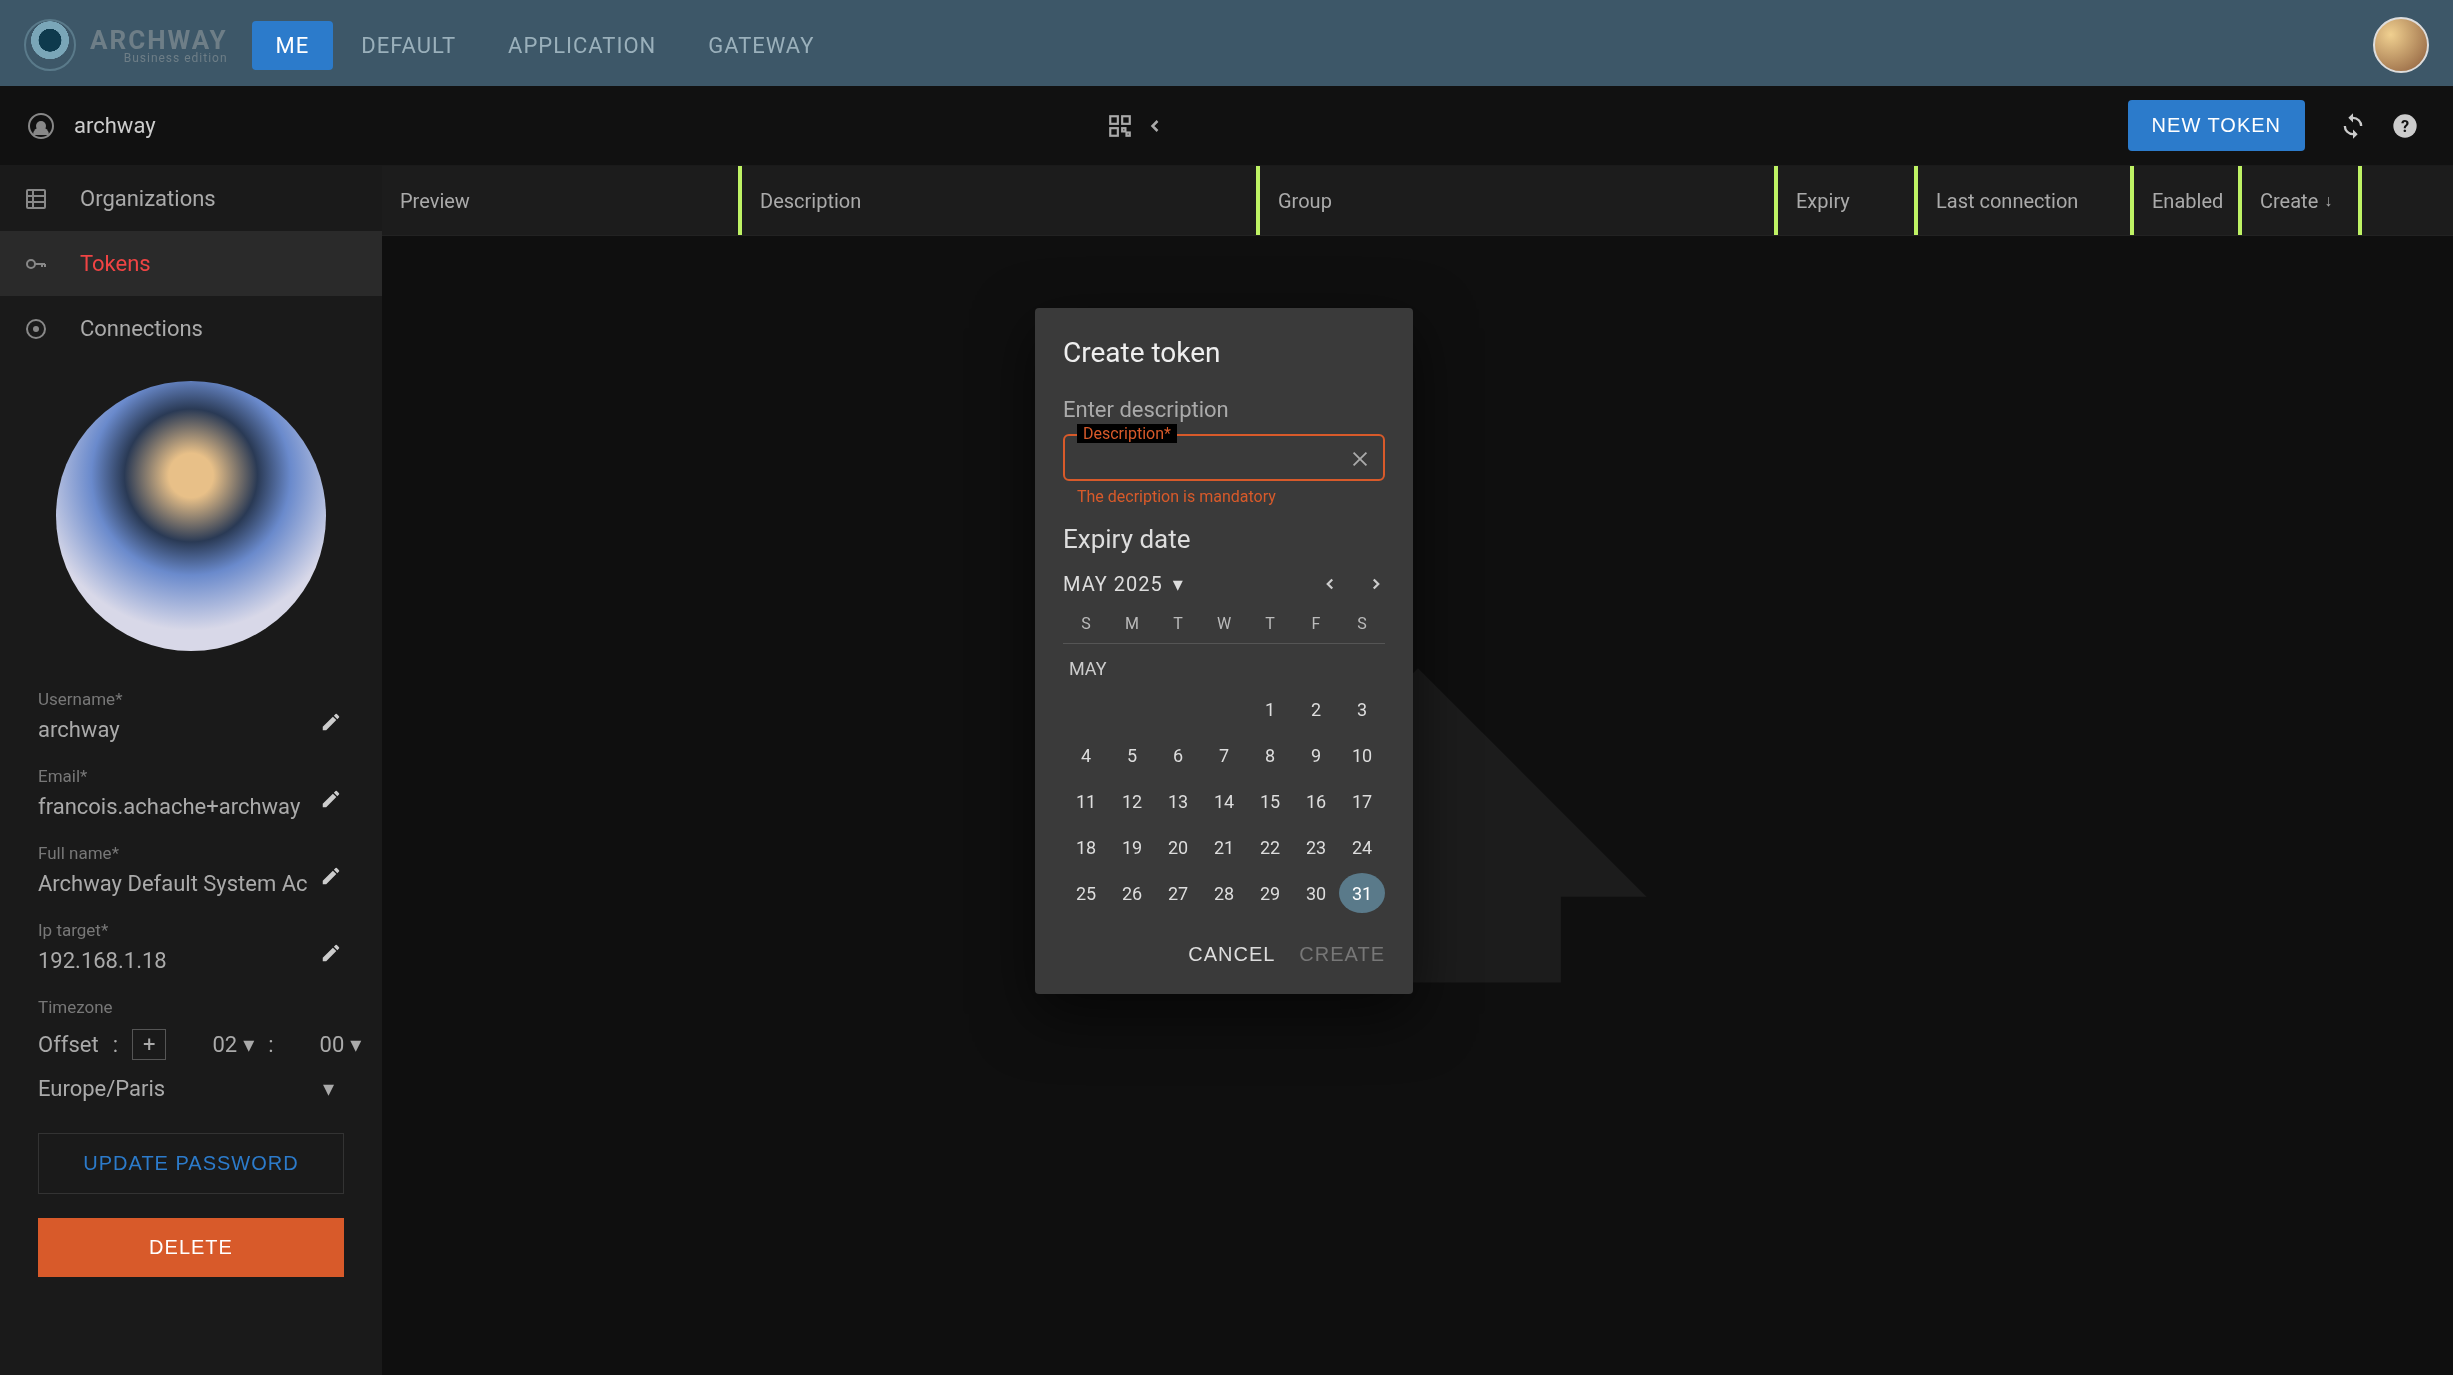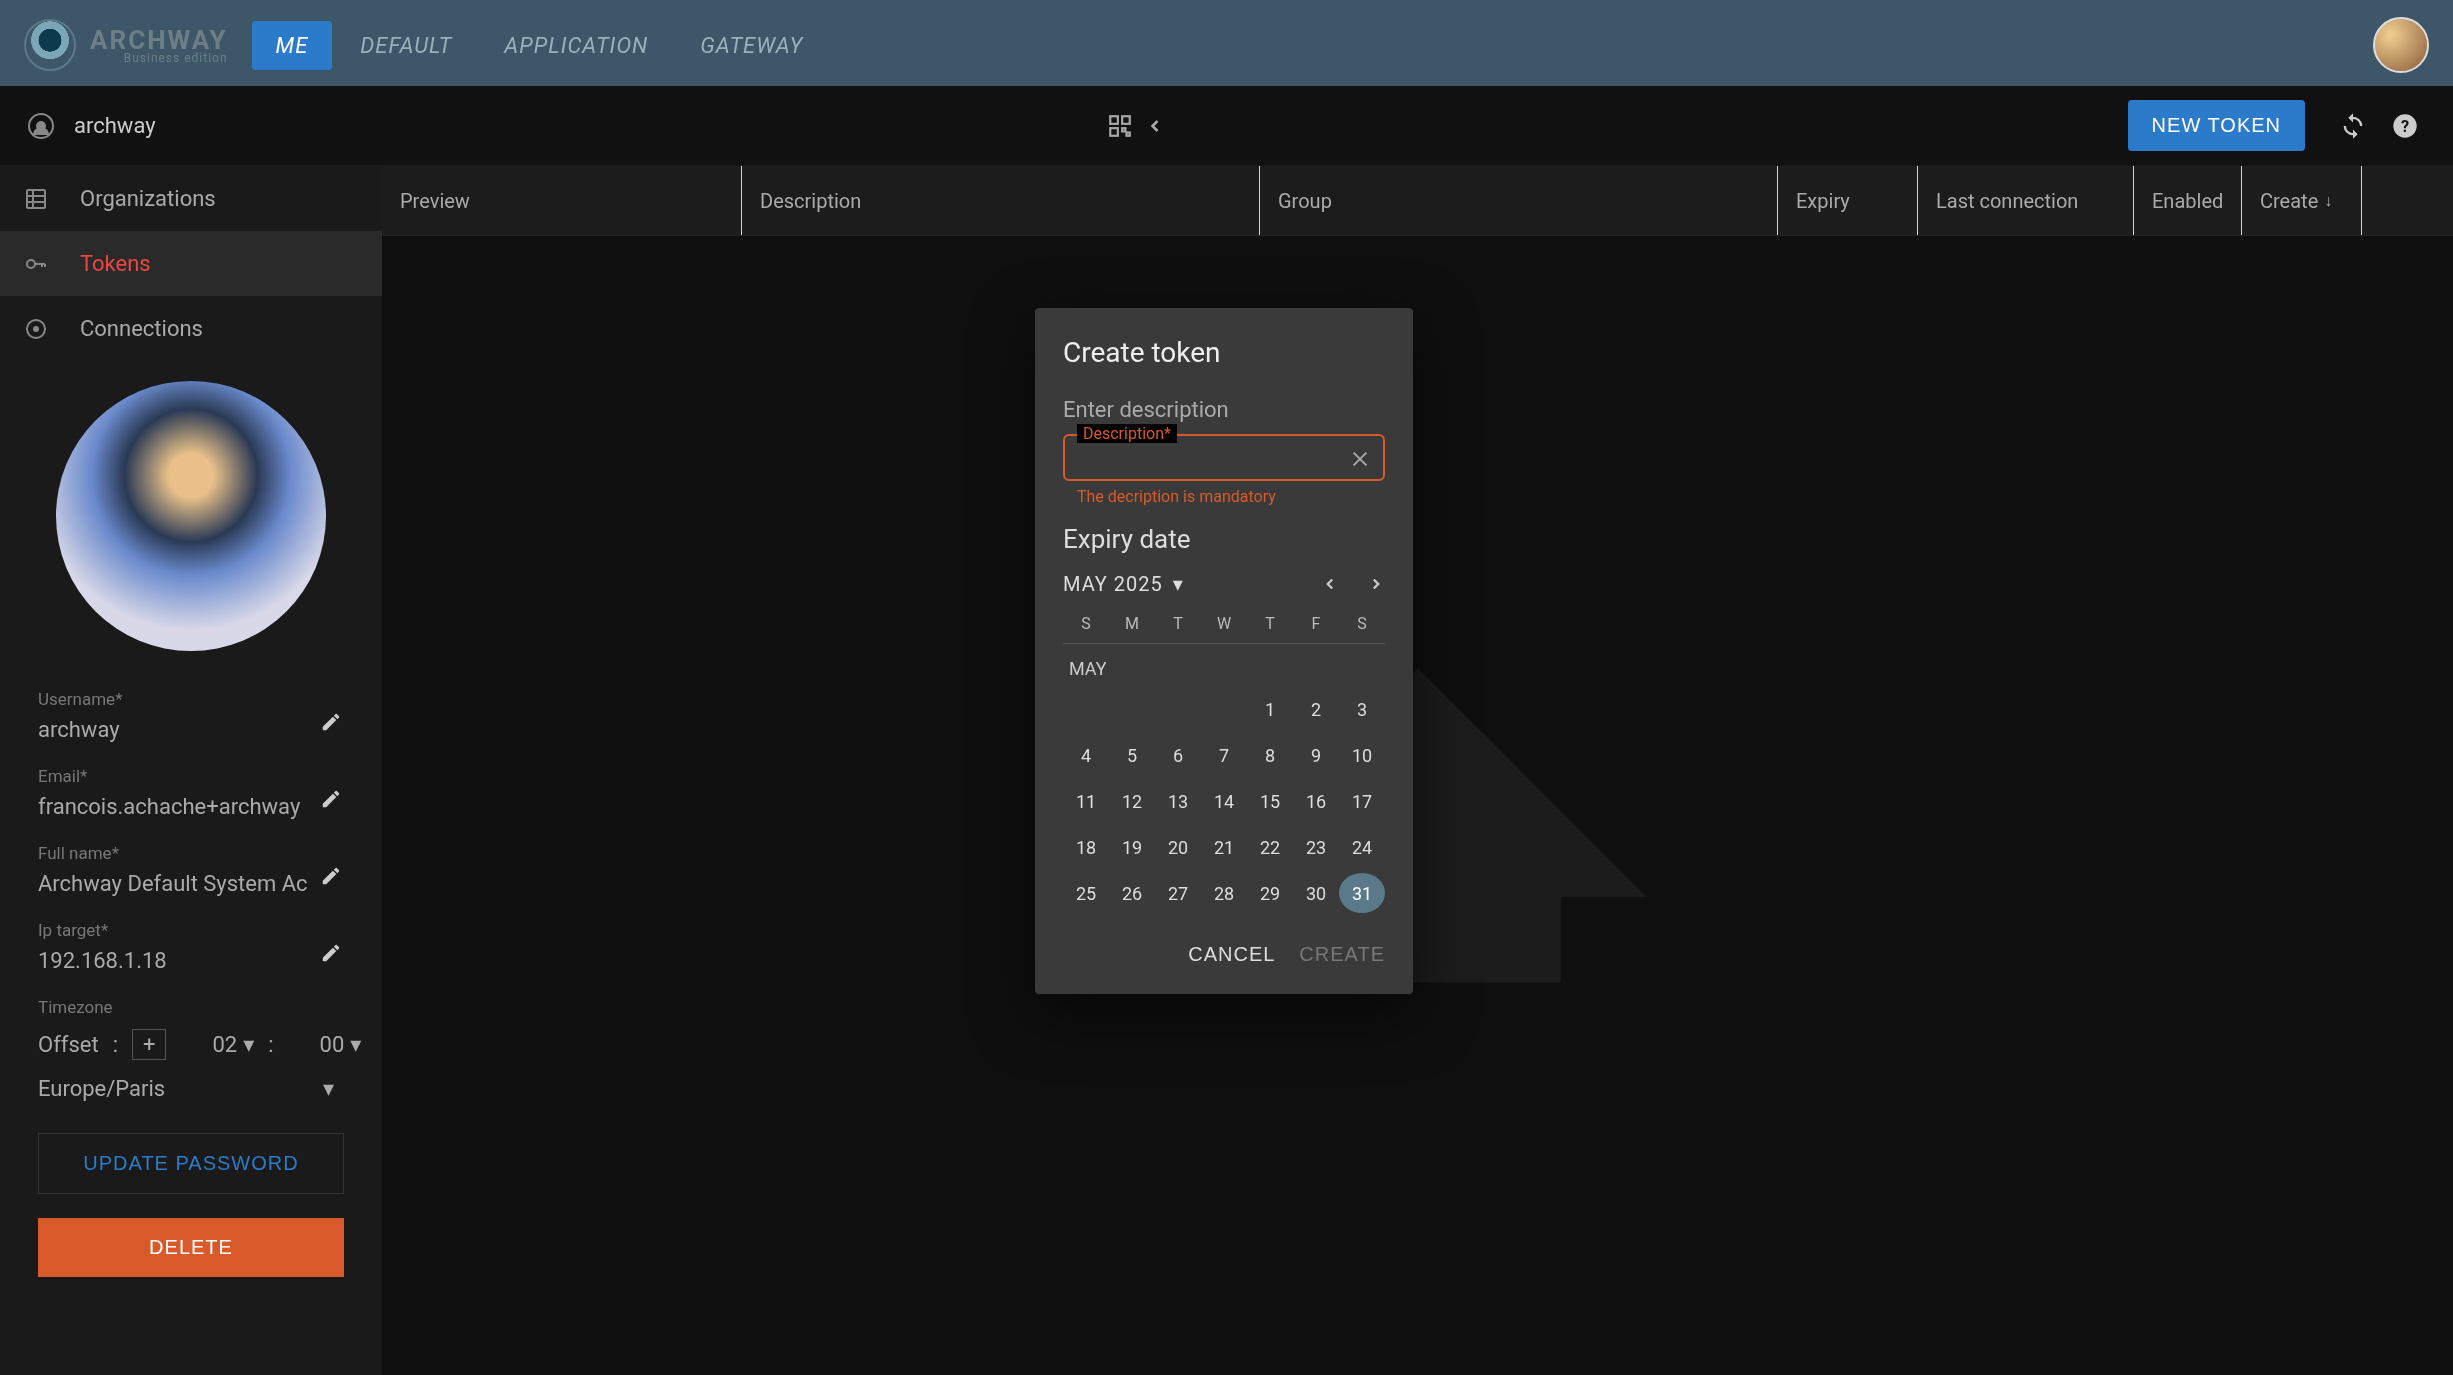--- a/index.html
+++ b/index.html
@@ -28,21 +28,21 @@
   background: radial-gradient(circle at 50% 40%, #0e3a4d 30%, #7aa6b8 31%, #7aa6b8 50%, transparent 51%);
   border: 2px solid #5a7a8a;
   margin-right: 14px;
 }
 .logo-text { display: flex; flex-direction: column; }
 .logo-title { font-size: 26px; font-weight: 700; letter-spacing: 2px; color: #6e7e87; }
 .logo-sub { font-size: 12px; letter-spacing: 1px; color: #6e7e87; text-align: right; margin-top: -4px; }
 .nav-tabs { display: flex; gap: 4px; }
 .nav-tab {
   padding: 12px 24px; border-radius: 4px;
-  font-size: 22px; letter-spacing: 1px; color: #9ab0bb; font-style: italic;
+  font-size: 22px; letter-spacing: 1px; color: #9ab0bb;
 }
 .nav-tab.active { background: #2c7bcb; color: #fff; }
 .topbar-spacer { flex: 1; }
 .avatar-top {
   width: 56px; height: 56px; border-radius: 50%;
   background: radial-gradient(circle at 30% 30%, #f0d090, #8a5a3a);
   border: 2px solid #ddd;
 }
 
 
@@ -115,21 +115,21 @@
 }
 
 
 .content { flex: 1; background: #0f0f0f; position: relative; }
 .table-header {
   display: flex; align-items: center;
   height: 70px;
   background: #1c1c1c;
   border-bottom: 1px solid #222;
 }
-.th { padding: 0 18px; font-size: 20px; color: #aaa; border-right: 1px solid #bef264; height:100%; display:flex; align-items:center; }
+.th { padding: 0 18px; font-size: 20px; color: #aaa; border-right: 4px solid #bef264; height:100%; display:flex; align-items:center; }
 .th-preview { width: 360px; }
 .th-desc { width: 518px; }
 .th-group { width: 518px; }
 .th-expiry { width: 140px; }
 .th-last { width: 216px; }
 .th-enabled { width: 108px; }
 .th-create { width: 120px; }
 .sort-arrow { margin-left: 6px; font-size: 16px;}
 
 .watermark {

